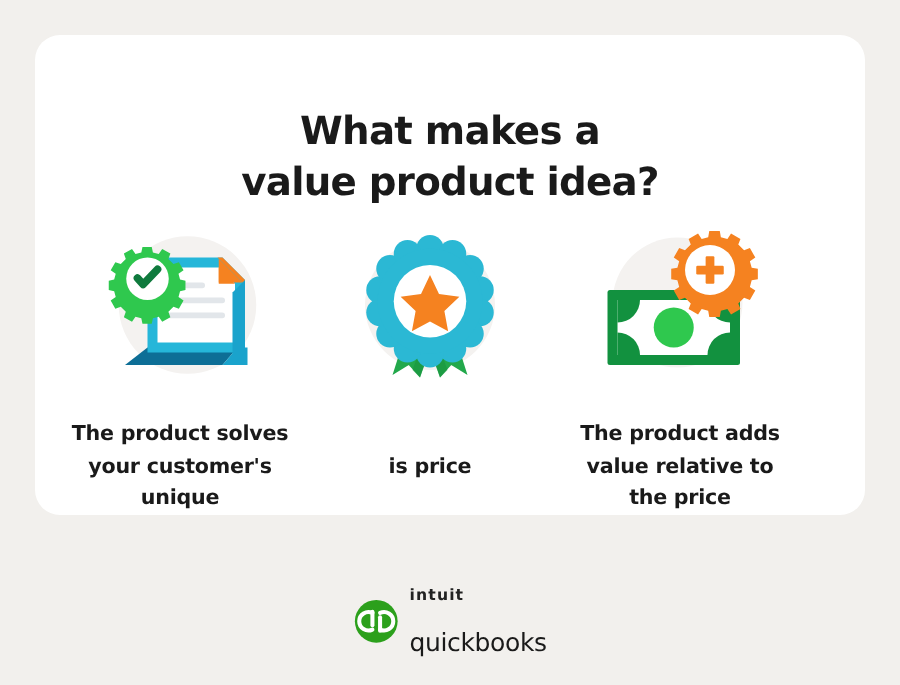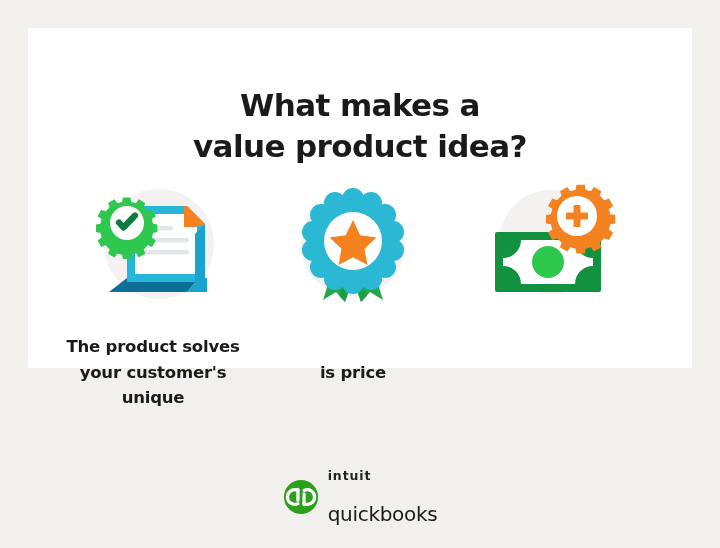--- a/index.html
+++ b/index.html
@@ -18,48 +18,48 @@
     width: 720px;
     height: 548px;
     background: #f2f0ed;
     box-sizing: border-box;
   }
   .card {
     position: absolute;
     left: 28px;
     top: 28px;
     width: 664px;
-    height: 340px;
+    height: 384px;
     background: #ffffff;
-    border-radius: 2px;
+    border-radius: 20px;
     box-sizing: border-box;
   }
   .title {
     position: absolute;
     left: 0;
     top: 36px;
     width: 664px;
     text-align: center;
     font-family: "DejaVu Sans", sans-serif;
     font-size: 31px;
     font-weight: bold;
     line-height: 1.33;
     letter-spacing: -0.6px;
     color: #1a1a1a;
   }
   .title .line {
     display: block;
   }
   .columns {
     position: absolute;
-    left: 25px;
+    left: 6px;
     top: 154px;
     width: 620px;
     display: flex;
-    justify-content: flex-start;
+    justify-content: center;
     align-items: flex-start;
   }
   .col {
     width: 200px;
     display: flex;
     flex-direction: column;
     align-items: center;
   }
   .icon-wrap {
     position: relative;
@@ -227,20 +227,25 @@
             </g>
 
             <g transform="translate(94,42)">
               <path d="M0,-40 L9,-37.5 L14,-45 L27,-37.5 L24,-30 L32,-22 L40,-25 L47.5,-12 L40,-7 L42.5,2 L51,3.5 L51,18 L42.5,19.5 L40,28.5 L47.5,33.5 L40,46.5 L32,43.5 L24,51.5 L27,59 L14,66.5 L9,59 L0,61.5 L-1.5,70 L-16,70 L-17.5,61.5 L-26.5,59 L-31.5,66.5 L-44.5,59 L-41.5,51.5 L-49.5,43.5 L-57.5,46.5 L-65,33.5 L-57.5,28.5 L-60,19.5 L-68.5,18 L-68.5,3.5 L-60,2 L-57.5,-7 L-65,-12 L-57.5,-25 L-49.5,-22 L-41.5,-30 L-44.5,-37.5 L-31.5,-45 L-26.5,-37.5 L-17.5,-40 L-16,-48.5 L-1.5,-48.5 Z" transform="scale(0.58) translate(15,-19)" fill="#f58220"></path>
               <circle cx="0" cy="-8" r="20" fill="#ffffff"></circle>
               <rect x="-11" y="-11.5" width="22" height="7" rx="1" fill="#f58220"></rect>
               <rect x="-3.5" y="-19" width="7" height="22" rx="1" fill="#f58220"></rect>
             </g>
           </svg>
         </div>
+        <div class="caption">
+          <span>The product adds</span><br>
+          <span>value relative to</span><br>
+          <span>the price</span>
+        </div>
       </div>
 
     </div>
   </div>
 
   <div class="footer">
     <div class="logo">
       <svg class="logo-mark" viewBox="0 0 40 40" xmlns="http://www.w3.org/2000/svg">
         <circle cx="20" cy="20" r="19" fill="#2ca01c"></circle>
         <g fill="none" stroke="#ffffff" stroke-width="3.6" stroke-linecap="round">

